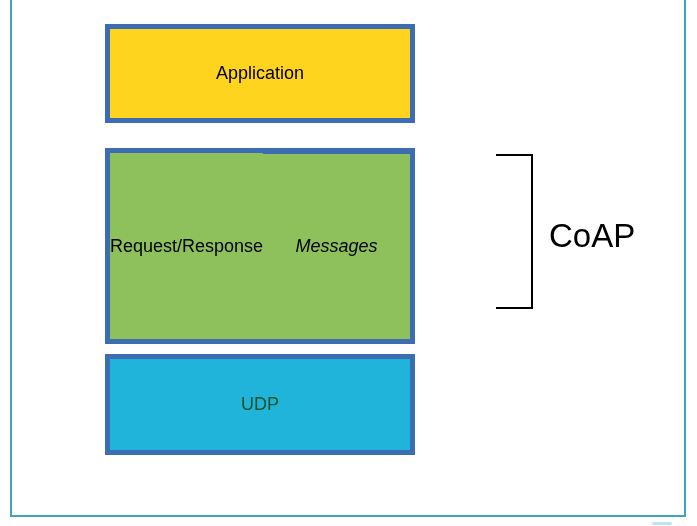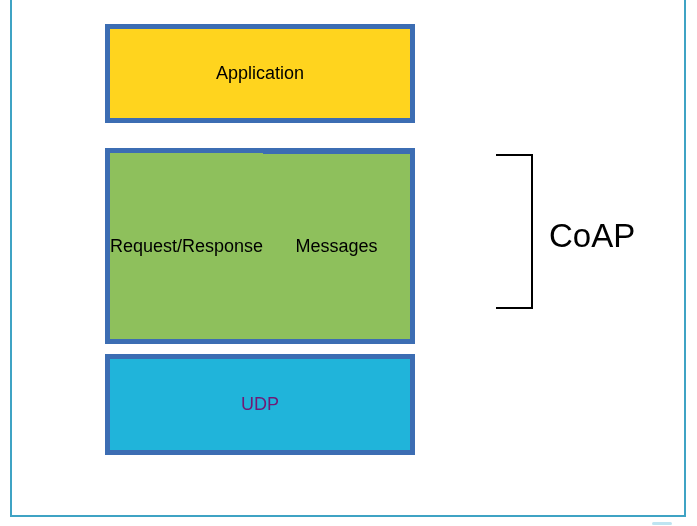--- a/index.html
+++ b/index.html
@@ -41,20 +41,21 @@
   .coap-box { top: 133px; height: 196px; align-items: stretch; padding: 0; margin-top: 15px; }
   .udp-box  { top: 354px; height: 101px; }
   .sublayer {
     flex: 1 1 50%;
     display: flex;
     align-items: center;
     justify-content: center;
   }
   .sublayer + .sublayer {
     border-top: 1px solid #3c6db3;
+    font-style: italic;
   }
   .bracket {
     position: absolute;
     left: 496px;
     top: 154px;
     width: 37px;
     height: 155px;
     box-sizing: border-box;
     border: 2px solid #000000;
     border-left: none;
@@ -95,18 +96,18 @@
     <div class="sublayer" style="border-top-color: rgb(60, 109, 179);">
       <span style="color: rgb(0, 0, 0);">Messages</span>
     </div>
   </div>
 
   <div class="bracket" style="border-color: rgb(0, 0, 0);"></div>
 
   <div class="bracket-label" style="color: rgb(0, 0, 0);">CoAP</div>
 
   <div class="layer-box udp-box" style="background-color: rgb(32, 180, 218); border-color: rgb(60, 109, 179);">
-    <span style="color: #701a75;">UDP</span>
+    <span style="color: #14532d;">UDP</span>
   </div>
 
   <div class="edge-artifact"></div>
 
 </div>
 
 </body></html>

